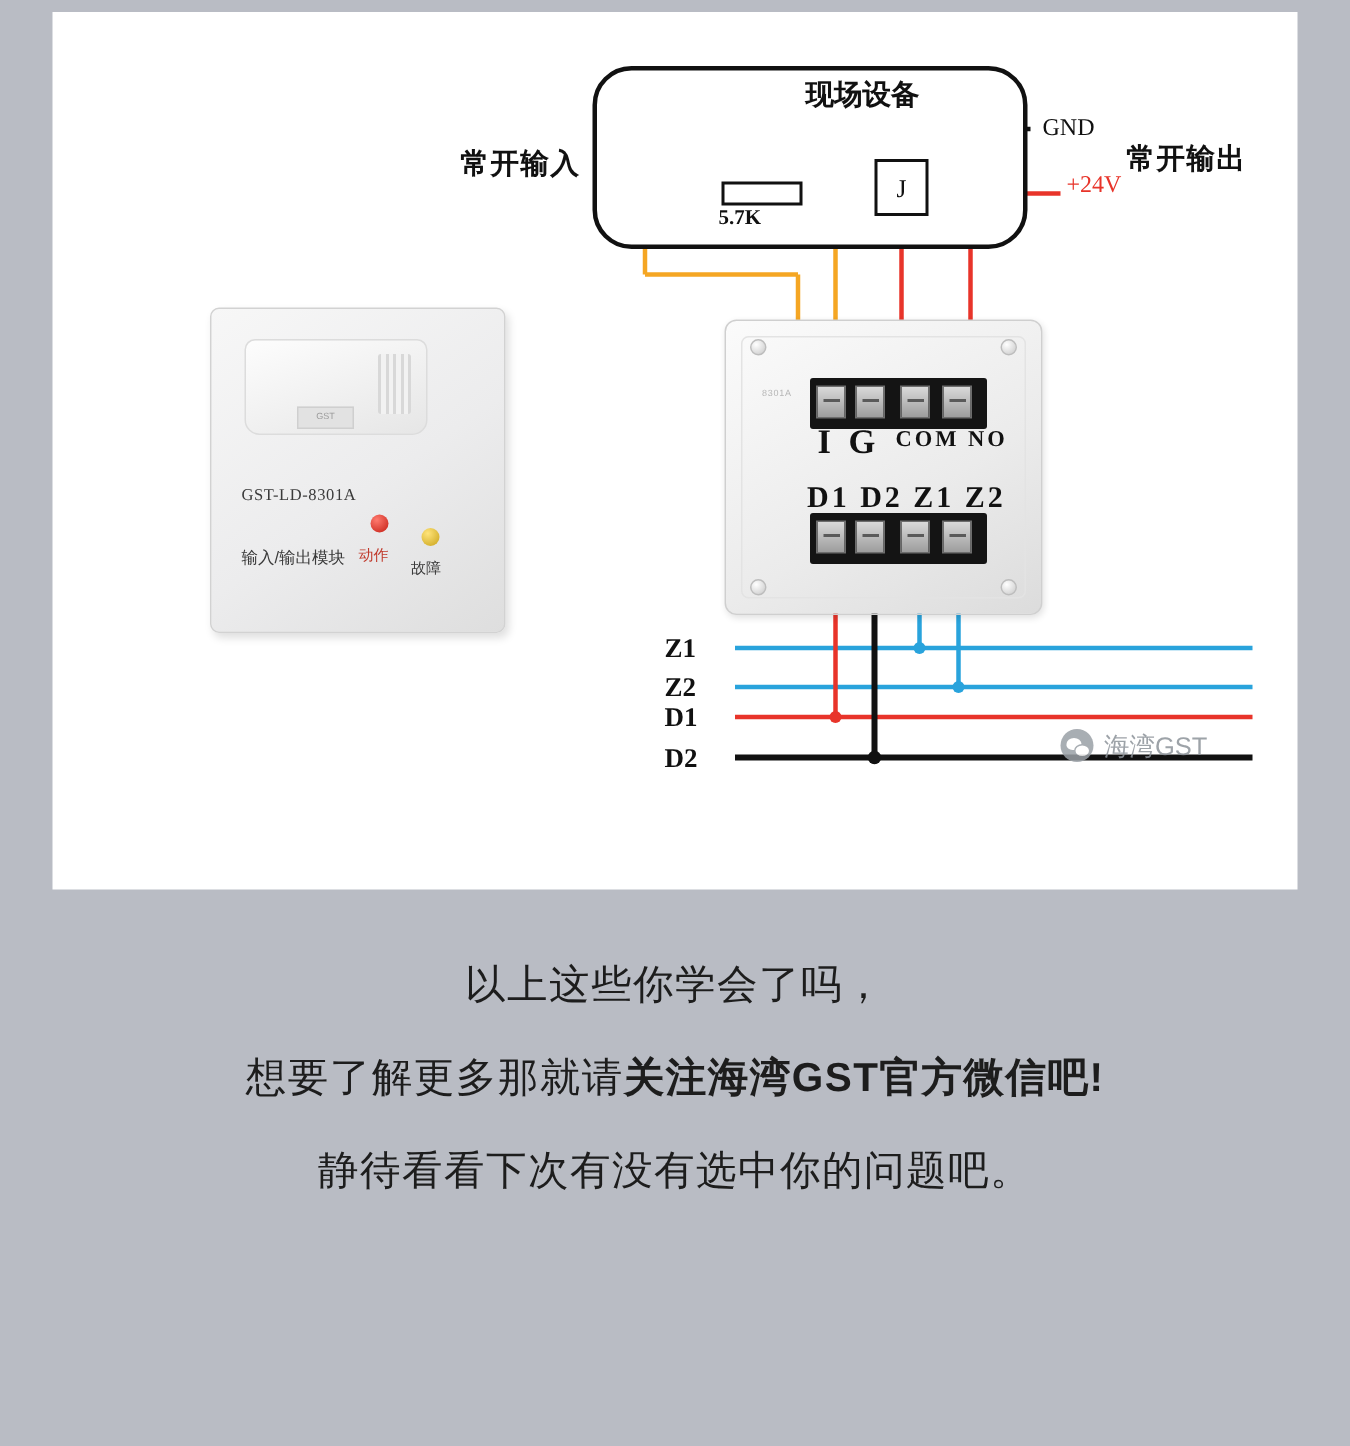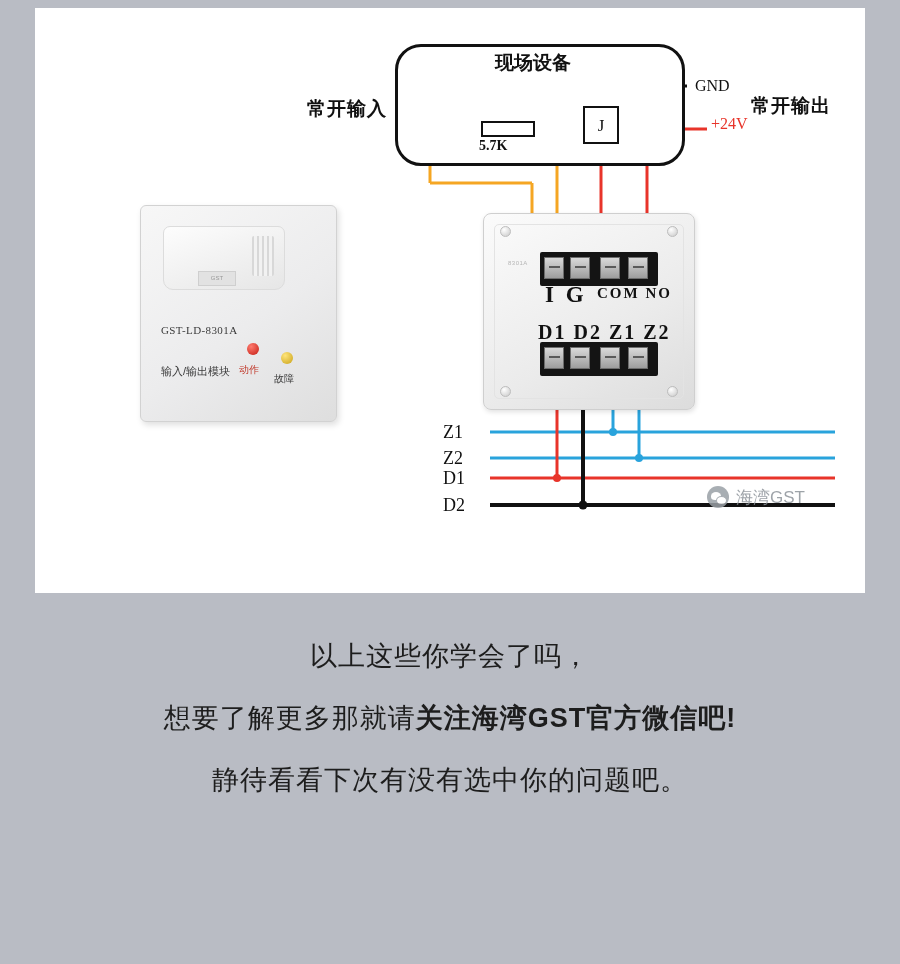--- a/index.html
+++ b/index.html
@@ -43,20 +43,21 @@
     border: 3px solid #111;
     border-radius: 26px;
     box-sizing: border-box;
     background: #fff;
   }
   .field-title {
     position: absolute;
     left: 460px;
     top: 42px;
     width: 160px;
+    text-align: center;
     font-family: "Liberation Serif", serif;
     font-weight: bold;
     font-size: 19px;
     color: #111;
   }
   .label-left-in {
     position: absolute;
     left: 272px;
     top: 88px;
     font-family: "Liberation Serif", serif;
@@ -305,21 +306,21 @@
     left: 503px;
     top: 313px;
     font-size: 20px;
     letter-spacing: 2px;
   }
 
   
   .bus-label {
     position: absolute;
     font-family: "Liberation Serif", serif;
-    font-weight: normal;
+    font-weight: bold;
     font-size: 18px;
     color: #111;
   }
 
   
   .wechat {
     position: absolute;
     left: 672px;
     top: 478px;
     display: flex;

